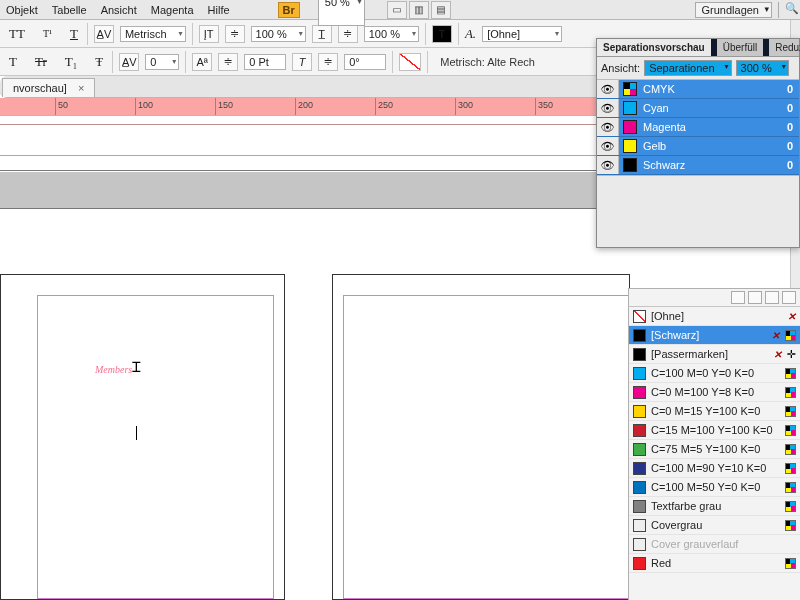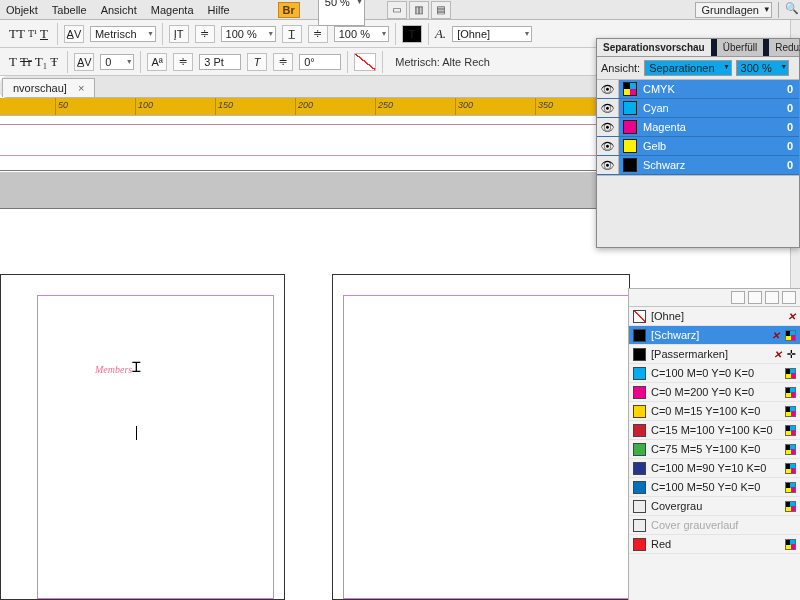--- a/index.html
+++ b/index.html
@@ -21,32 +21,32 @@
 .iconbtns { display:flex; gap:2px; margin-left:8px; }
 
 
 .toolbar { height: 28px; background:#f4f4f4; border-bottom:1px solid #c8c8c8; display:flex; align-items:center; padding:0 6px; gap:6px; }
 .toolbar .tt { font-family:serif; font-size:13px; }
 .toolbar .field { border:1px solid #b0b0b0; background:#fff; padding:1px 18px 1px 4px; min-width:52px; position:relative; }
 .toolbar .field::after{content:"▾"; position:absolute; right:2px; top:2px; font-size:8px; color:#666;}
 .toolbar .small-input{ border:1px solid #b0b0b0; background:#fff; padding:1px 4px; width:42px;}
 .toolbar .iconbox{ width:20px; height:18px; border:1px solid #c0c0c0; display:flex; align-items:center; justify-content:center; background:#fafafa;}
 .toolbar .noline{ width:22px; height:18px; border:1px solid #c0c0c0; background:linear-gradient(to top right, #fff 48%, #ff2020 48%, #ff2020 54%, #fff 54%);}
-.toolbar .grp{display:flex; align-items:center; gap:3px; padding:0 3px;justify-content:center;}
+.toolbar .grp{display:flex; align-items:center; gap:18px; padding:0 3px;justify-content:center;}
 .toolbar .sep{width:1px; height:22px; background:#c8c8c8;}
 
 .toolbar2 { border-top: none; }
 
 
 .doctab-row { height:22px; background:#e5e5e5; border-bottom:1px solid #b8b8b8; display:flex; align-items:flex-end;border-radius:7px; }
 .doctab { background:#f6f6f6; border:1px solid #b0b0b0; border-bottom:none; padding:3px 10px; margin-left:2px; position:relative; }
 .doctab .x { margin-left:8px; color:#666; }
 
 
-.ruler { height:18px; background:#eab308; border-bottom:1px solid #b8b8b8; position:relative; overflow:hidden;font-style:italic; }
+.ruler { height:18px; background:#fca5a5; border-bottom:1px solid #b8b8b8; position:relative; overflow:hidden; }
 .ruler .tick { position:absolute; top:0; height:18px; border-left:1px solid #888; }
 .ruler .tick span { position:absolute; top:2px; left:2px; font-size:9px; color:#444; }
 
 
 .docarea { position:absolute; top:116px; left:0; width:630px; height:484px; background:#fff; overflow:hidden; }
 .greyband { position:absolute; top:56px; left:0; right:0; height:36px; background:#c5c5c5; }
 .thinruleA { position:absolute; top:8px; left:0; right:0; height:1px; background:#b89090; }
 .thinruleB { position:absolute; top:39px; left:0; right:0; height:1px; background:#c0a0a0; }
 .thinruleC { position:absolute; top:54px; left:0; right:0; height:1px; background:#777; }
 .thinruleD { position:absolute; top:92px; left:0; right:0; height:1px; background:#777; }
@@ -145,21 +145,21 @@
     <span class="tt" style="text-decoration:line-through">Tr</span>
     <span class="tt">T₁</span>
     <span class="tt">Ŧ</span>
   </span>
   <span class="sep"></span>
   <span class="iconbox">A̲V</span>
   <span class="field" style="min-width:34px">0</span>
   <span class="sep"></span>
   <span class="iconbox">Aª</span>
   <span class="iconbox">≑</span>
-  <span class="small-input">3 Pt</span>
+  <span class="small-input">0 Pt</span>
   <span class="iconbox">
       <i>T</i>
     </span>
   <span class="iconbox">≑</span>
   <span class="small-input">0°</span>
   <span class="sep"></span>
   <span class="noline"></span>
   <span class="sep"></span>
   <span style="flex:1; padding-left:6px; color:#333">Metrisch: Alte Rech</span>
 </div>
@@ -287,21 +287,21 @@
         <span class="xicon">✕</span>
         <span style="color:#000">✛</span>
       </div>
       <div class="sw-row">
         <span class="chip" style="background:#00AEEF"></span>
         <span class="lbl">C=100 M=0 Y=0 K=0</span>
         <span class="cmyk"></span>
       </div>
       <div class="sw-row">
         <span class="chip" style="background:#EC008C"></span>
-        <span class="lbl">C=0 M=200 Y=0 K=0</span>
+        <span class="lbl">C=0 M=100 Y=8 K=0</span>
         <span class="cmyk"></span>
       </div>
       <div class="sw-row">
         <span class="chip" style="background:#FFD400"></span>
         <span class="lbl">C=0 M=15 Y=100 K=0</span>
         <span class="cmyk"></span>
       </div>
       <div class="sw-row">
         <span class="chip" style="background:#C8202F"></span>
         <span class="lbl">C=15 M=100 Y=100 K=0</span>
@@ -313,20 +313,25 @@
         <span class="cmyk"></span>
       </div>
       <div class="sw-row">
         <span class="chip" style="background:#27348B"></span>
         <span class="lbl">C=100 M=90 Y=10 K=0</span>
         <span class="cmyk"></span>
       </div>
       <div class="sw-row">
         <span class="chip" style="background:#0071BC"></span>
         <span class="lbl">C=100 M=50 Y=0 K=0</span>
+        <span class="cmyk"></span>
+      </div>
+      <div class="sw-row">
+        <span class="chip" style="background:#808080"></span>
+        <span class="lbl">Textfarbe grau</span>
         <span class="cmyk"></span>
       </div>
       <div class="sw-row">
         <span class="chip" style="background:#eeeeee"></span>
         <span class="lbl">Covergrau</span>
         <span class="cmyk"></span>
       </div>
       <div class="sw-row dis">
         <span class="chip" style="background:#eeeeee"></span>
         <span class="lbl">Cover grauverlauf</span>

